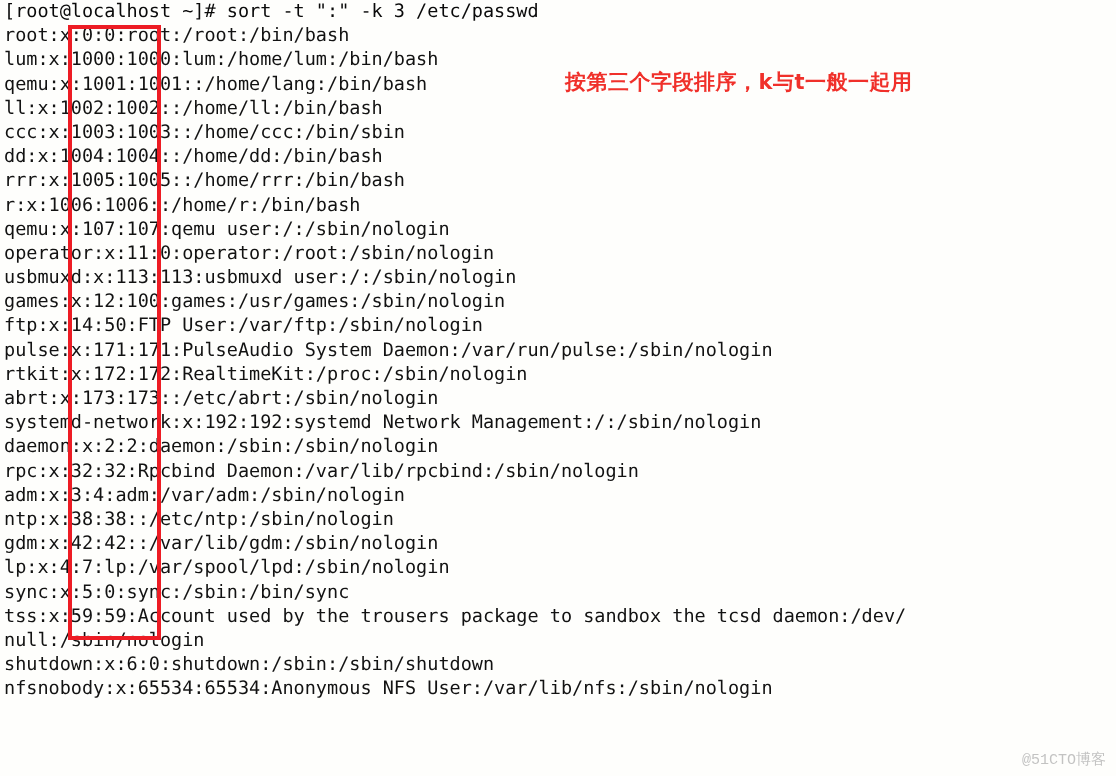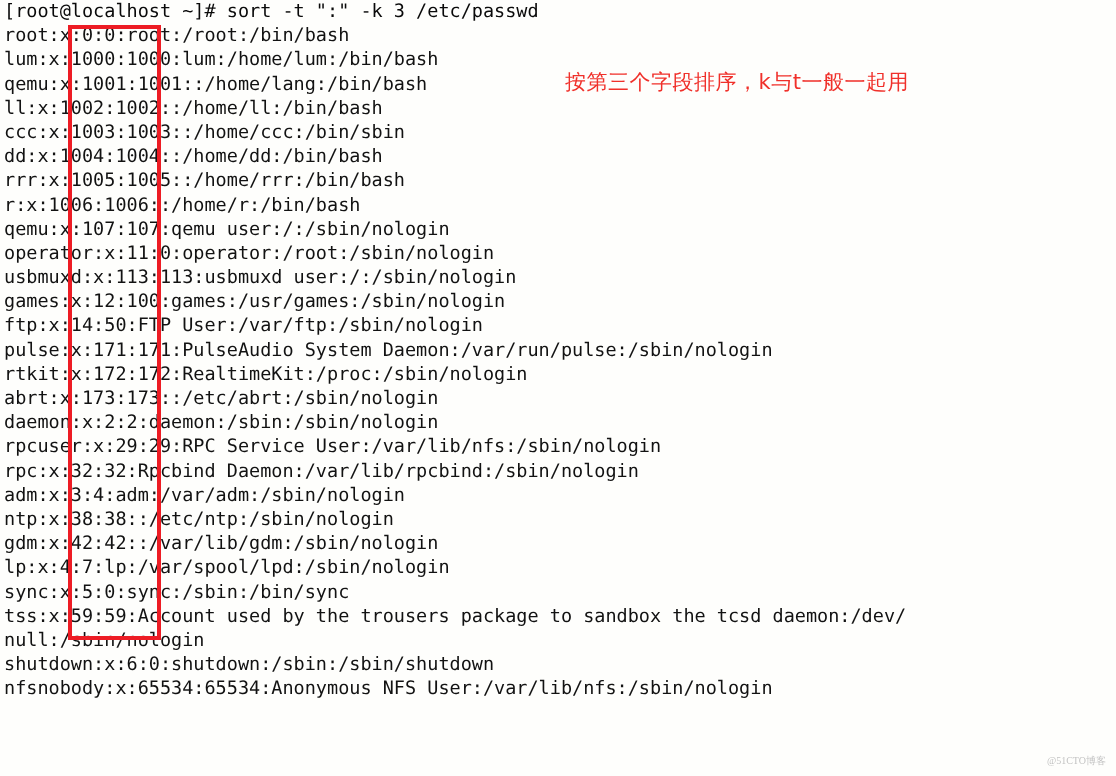--- a/index.html
+++ b/index.html
@@ -59,29 +59,30 @@
   #annotation {
     position: absolute;
     left: 565px;
     top: 68px;
     color: #f0302a;
     font-family: "DejaVu Sans", "Liberation Sans", sans-serif;
     font-size: 21px;
     line-height: 28px;
     white-space: pre;
     letter-spacing: 0.5px;
+    font-weight: bold;
   }
   
   #watermark {
     position: absolute;
     right: 10px;
     bottom: 6px;
     color: #b9b9b9;
-    font-family: Liberation Serif, serif;
-    font-size: 10px;
+    font-family: Liberation Mono, monospace;
+    font-size: 15px;
     line-height: 18px;
     white-space: pre;
     opacity: 0.85;
   }
 </style>
 </head>
 <body>
 
 <div id="terminal">
 
@@ -96,22 +97,22 @@
       <div class="term-line">rrr:x:1005:1005::/home/rrr:/bin/bash</div>
       <div class="term-line">r:x:1006:1006::/home/r:/bin/bash</div>
       <div class="term-line">qemu:x:107:107:qemu user:/:/sbin/nologin</div>
       <div class="term-line">operator:x:11:0:operator:/root:/sbin/nologin</div>
       <div class="term-line">usbmuxd:x:113:113:usbmuxd user:/:/sbin/nologin</div>
       <div class="term-line">games:x:12:100:games:/usr/games:/sbin/nologin</div>
       <div class="term-line">ftp:x:14:50:FTP User:/var/ftp:/sbin/nologin</div>
       <div class="term-line">pulse:x:171:171:PulseAudio System Daemon:/var/run/pulse:/sbin/nologin</div>
       <div class="term-line">rtkit:x:172:172:RealtimeKit:/proc:/sbin/nologin</div>
       <div class="term-line">abrt:x:173:173::/etc/abrt:/sbin/nologin</div>
+      <div class="term-line">systemd-network:x:192:192:systemd Network Management:/:/sbin/nologin</div>
       <div class="term-line">daemon:x:2:2:daemon:/sbin:/sbin/nologin</div>
-      <div class="term-line">rpcuser:x:29:29:RPC Service User:/var/lib/nfs:/sbin/nologin</div>
       <div class="term-line">rpc:x:32:32:Rpcbind Daemon:/var/lib/rpcbind:/sbin/nologin</div>
       <div class="term-line">adm:x:3:4:adm:/var/adm:/sbin/nologin</div>
       <div class="term-line">ntp:x:38:38::/etc/ntp:/sbin/nologin</div>
       <div class="term-line">gdm:x:42:42::/var/lib/gdm:/sbin/nologin</div>
       <div class="term-line">lp:x:4:7:lp:/var/spool/lpd:/sbin/nologin</div>
       <div class="term-line">sync:x:5:0:sync:/sbin:/bin/sync</div>
       <div class="term-line">tss:x:59:59:Account used by the trousers package to sandbox the tcsd daemon:/dev/</div>
       <div class="term-line">null:/sbin/nologin</div>
       <div class="term-line">shutdown:x:6:0:shutdown:/sbin:/sbin/shutdown</div>
       <div class="term-line">nfsnobody:x:65534:65534:Anonymous NFS User:/var/lib/nfs:/sbin/nologin</div>

